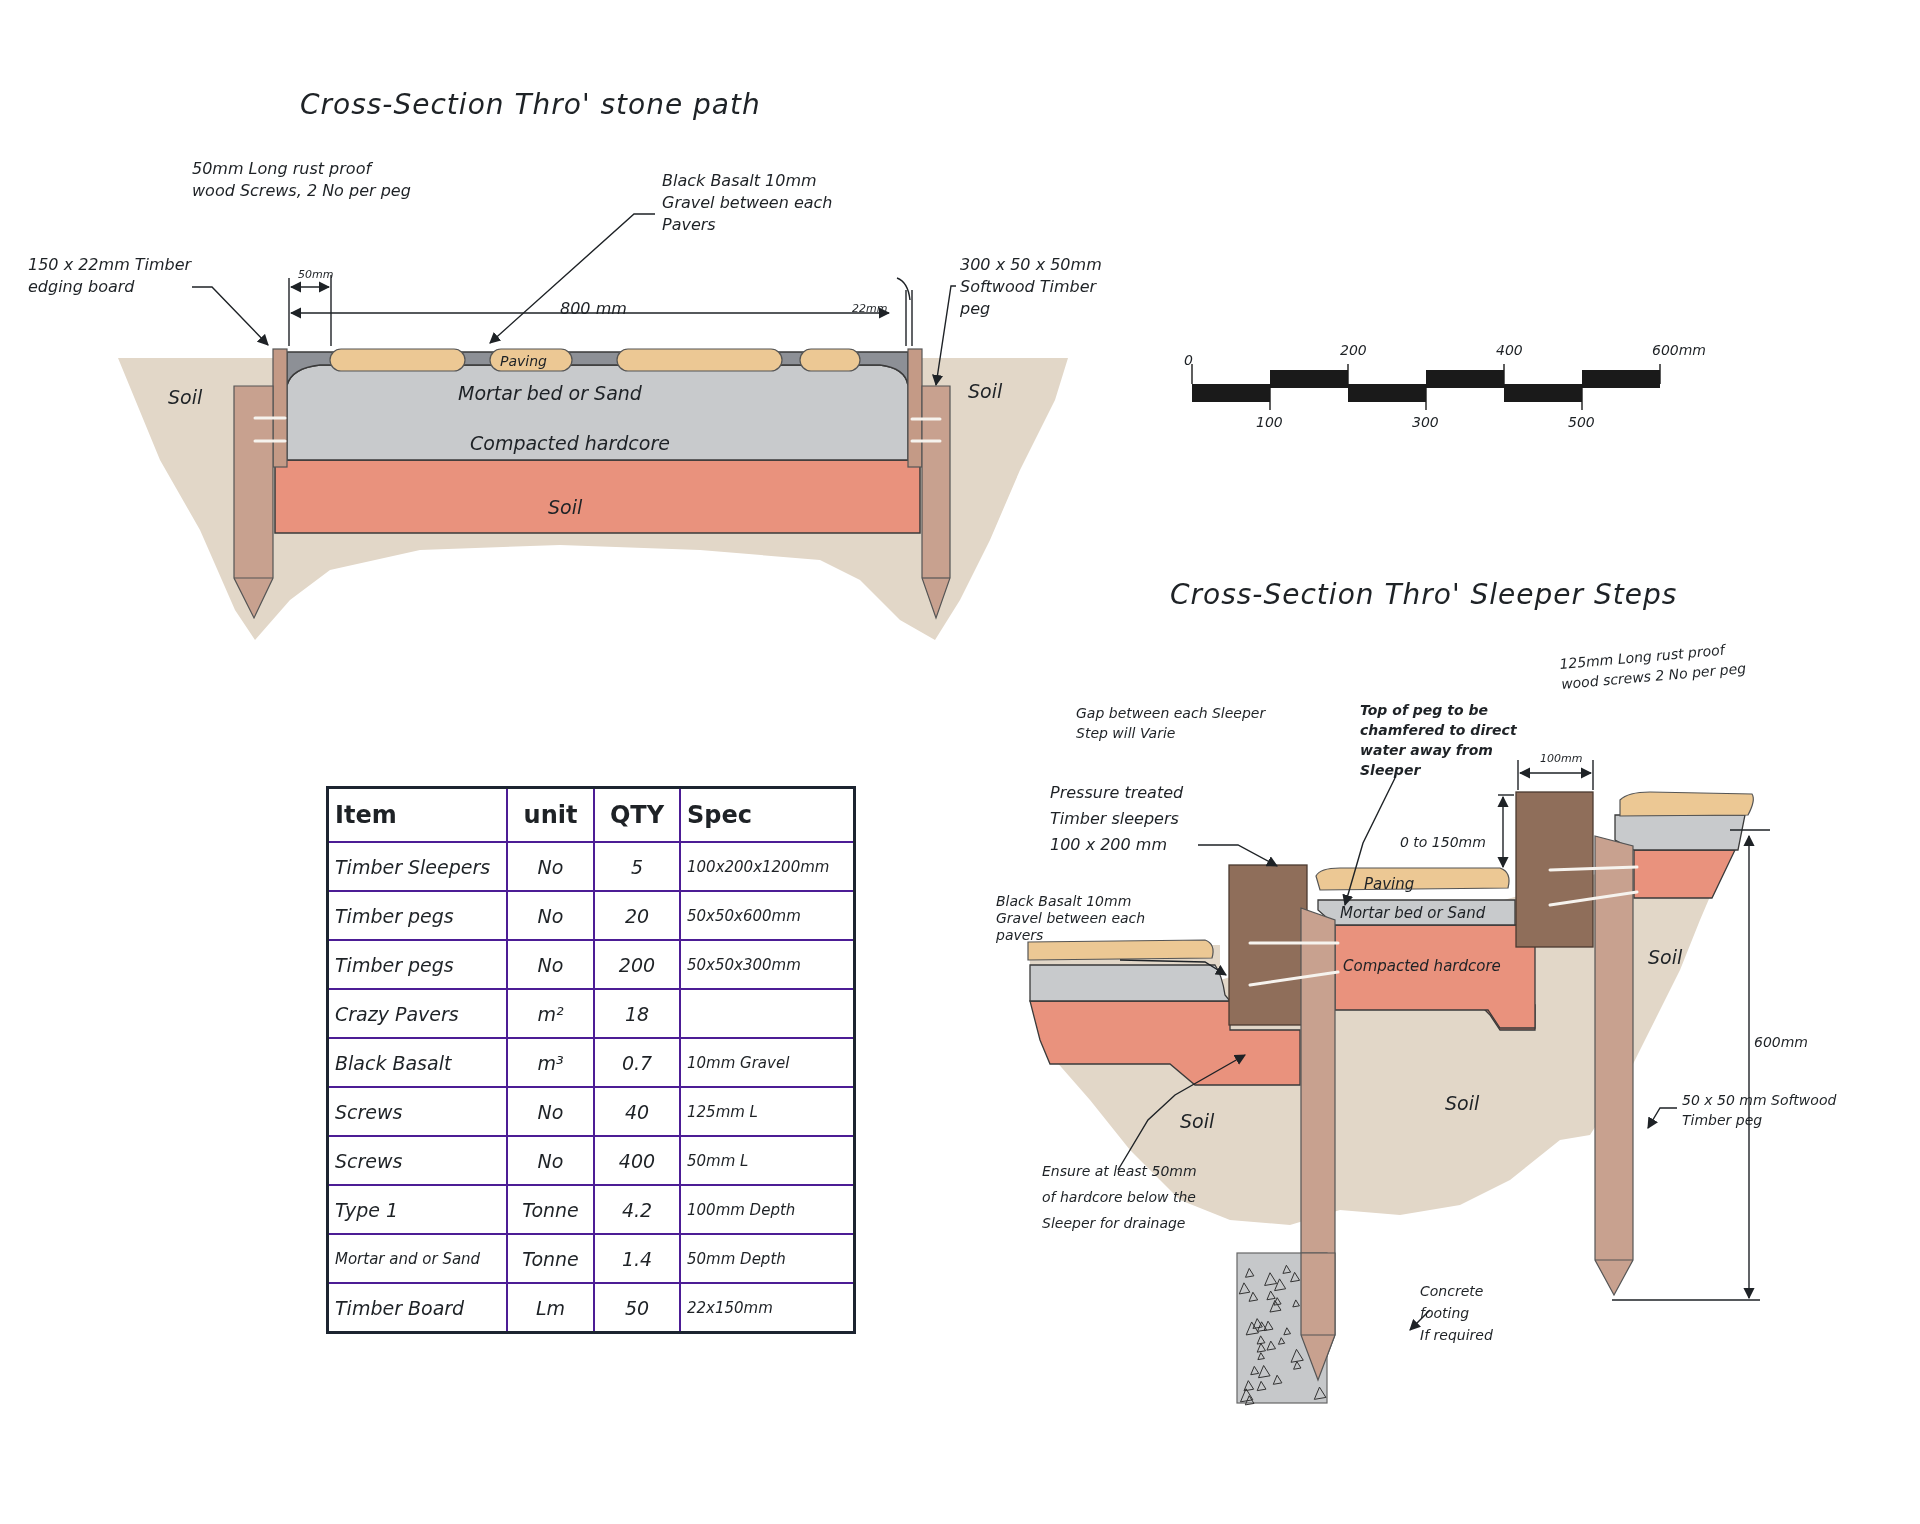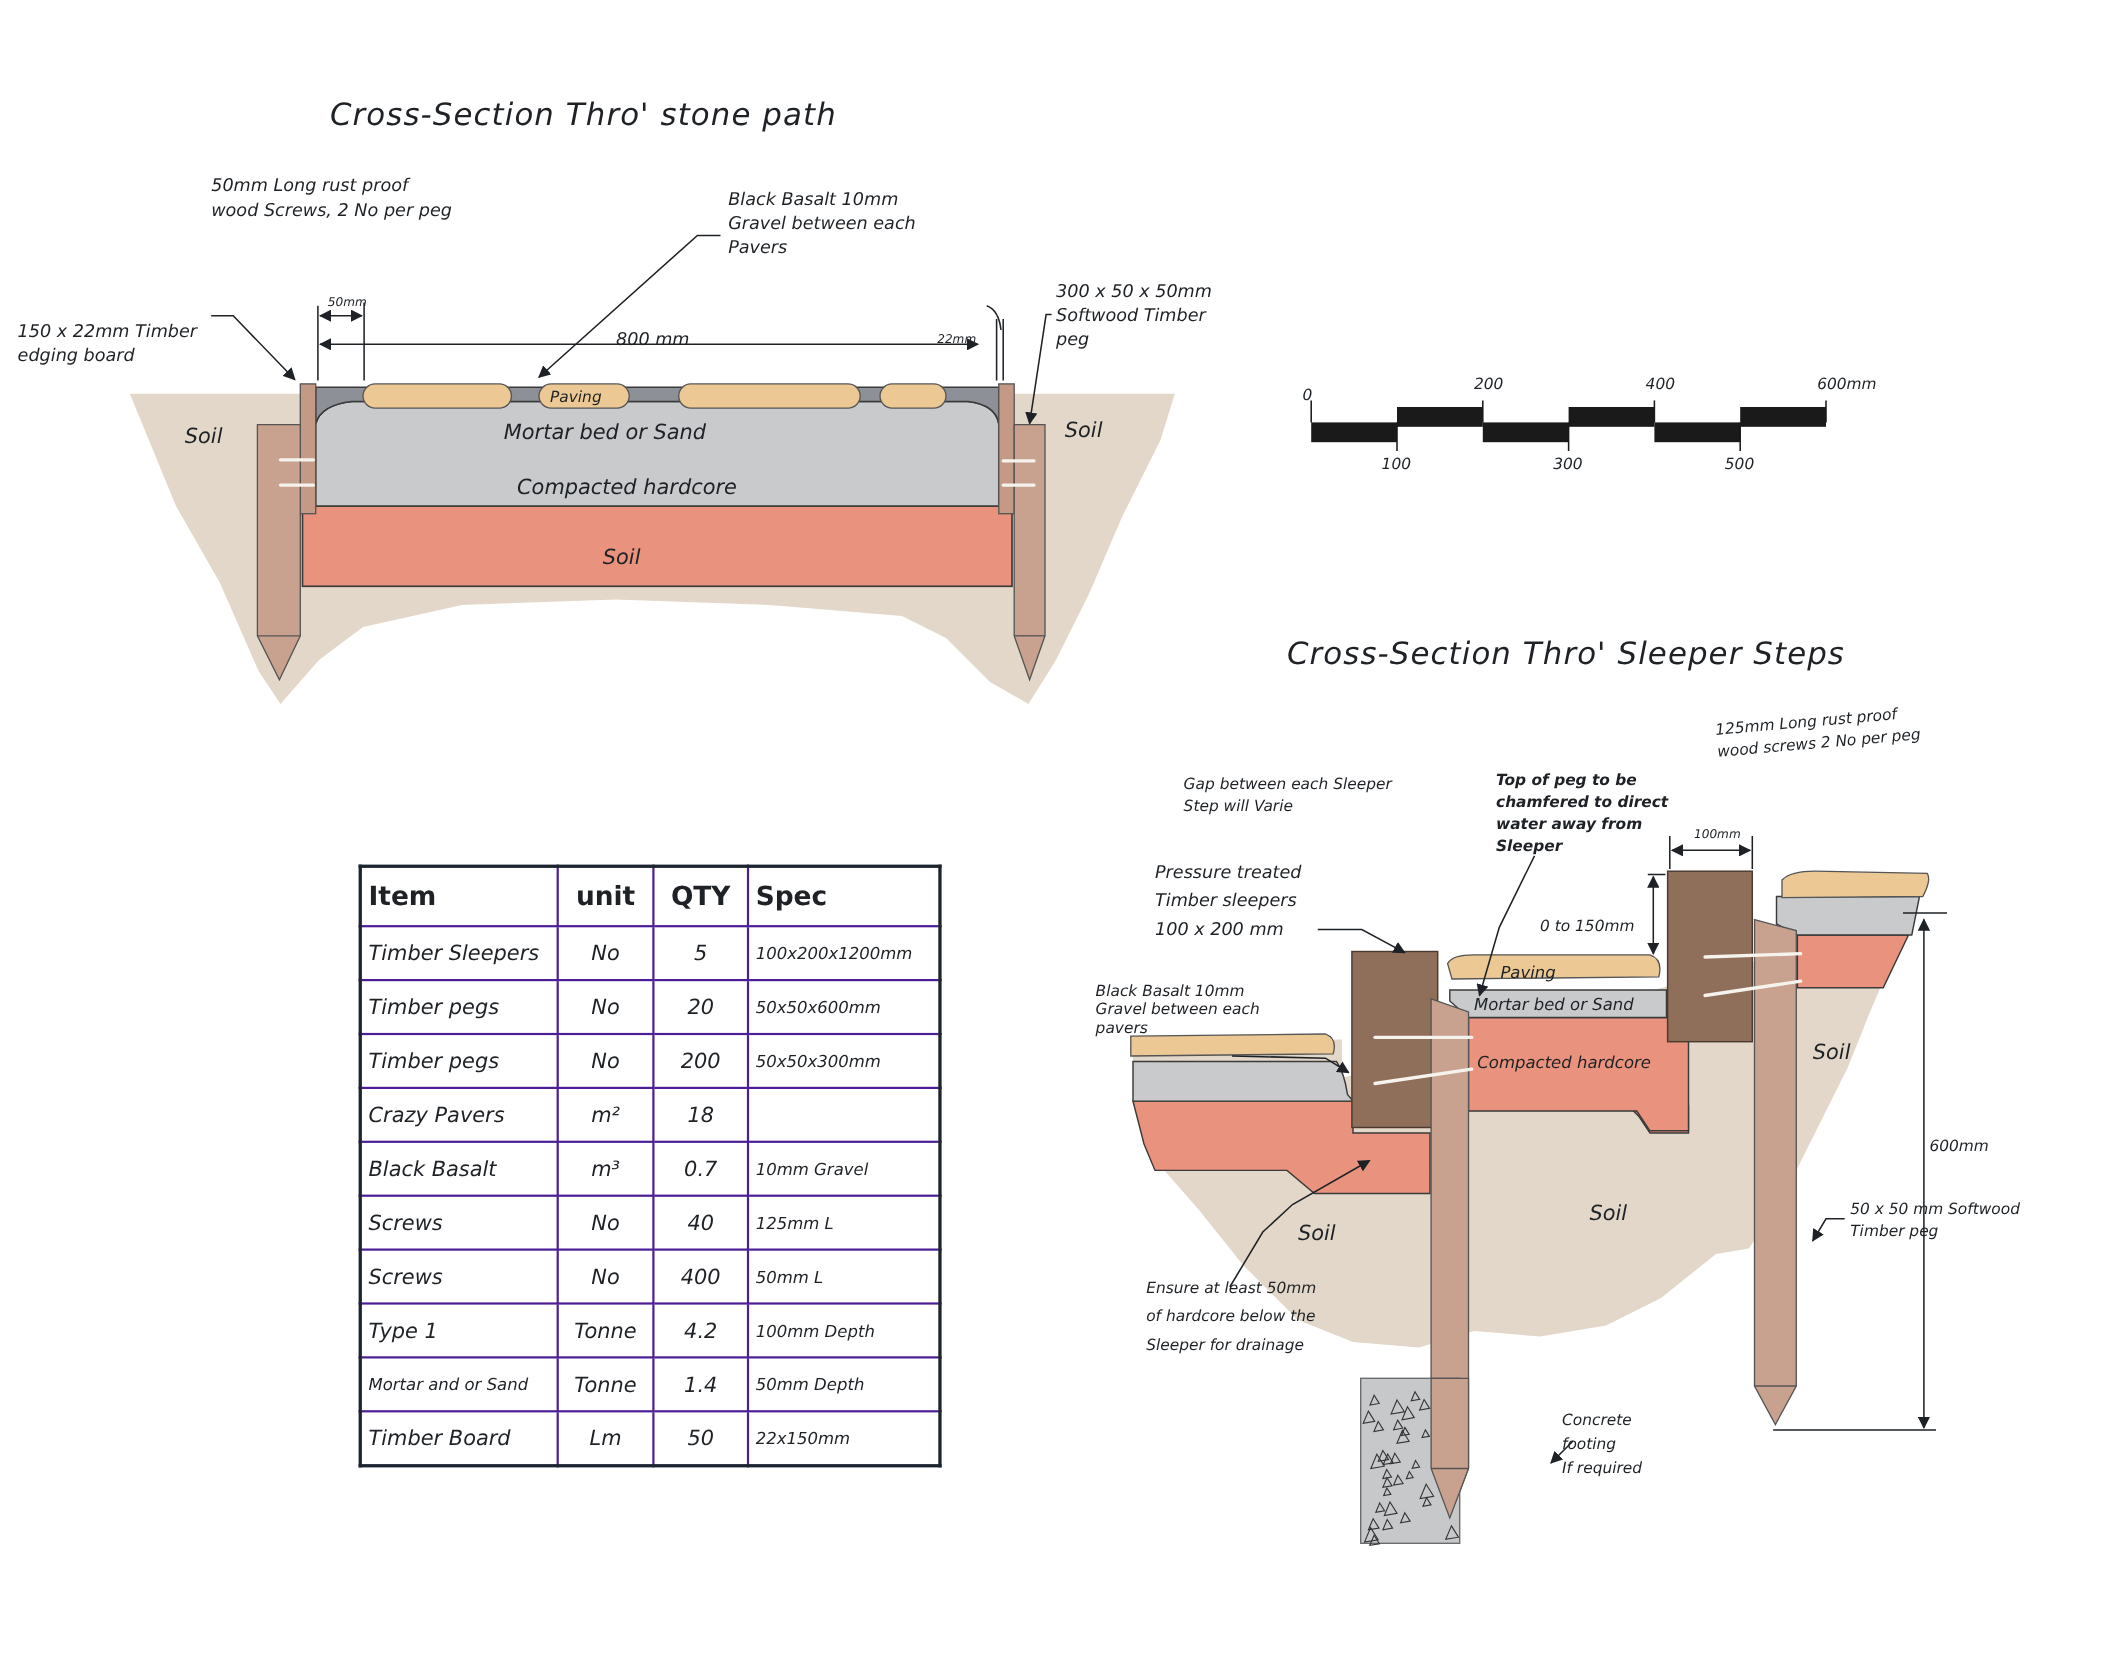--- a/index.html
+++ b/index.html
@@ -194,21 +194,21 @@
 
 <div class="abs hand note" style="left:192px;top:158px;">
   <div>50mm Long rust proof</div>
   <div>wood Screws, 2 No per peg</div>
 </div>
 <div class="abs hand note" style="left:662px;top:170px;">
   <div>Black Basalt 10mm</div>
   <div>Gravel between each</div>
   <div>Pavers</div>
 </div>
-<div class="abs hand note" style="left:16px;top:254px;margin-top:36px;">
+<div class="abs hand note" style="left:28px;top:254px;">
   <div>150 x 22mm Timber</div>
   <div>edging board</div>
 </div>
 <div class="abs hand note" style="left:960px;top:254px;">
   <div>300 x 50 x 50mm</div>
   <div>Softwood Timber</div>
   <div>peg</div>
 </div>
 
 <div class="abs hand tiny" style="left:298px;top:268px;">50mm</div>

